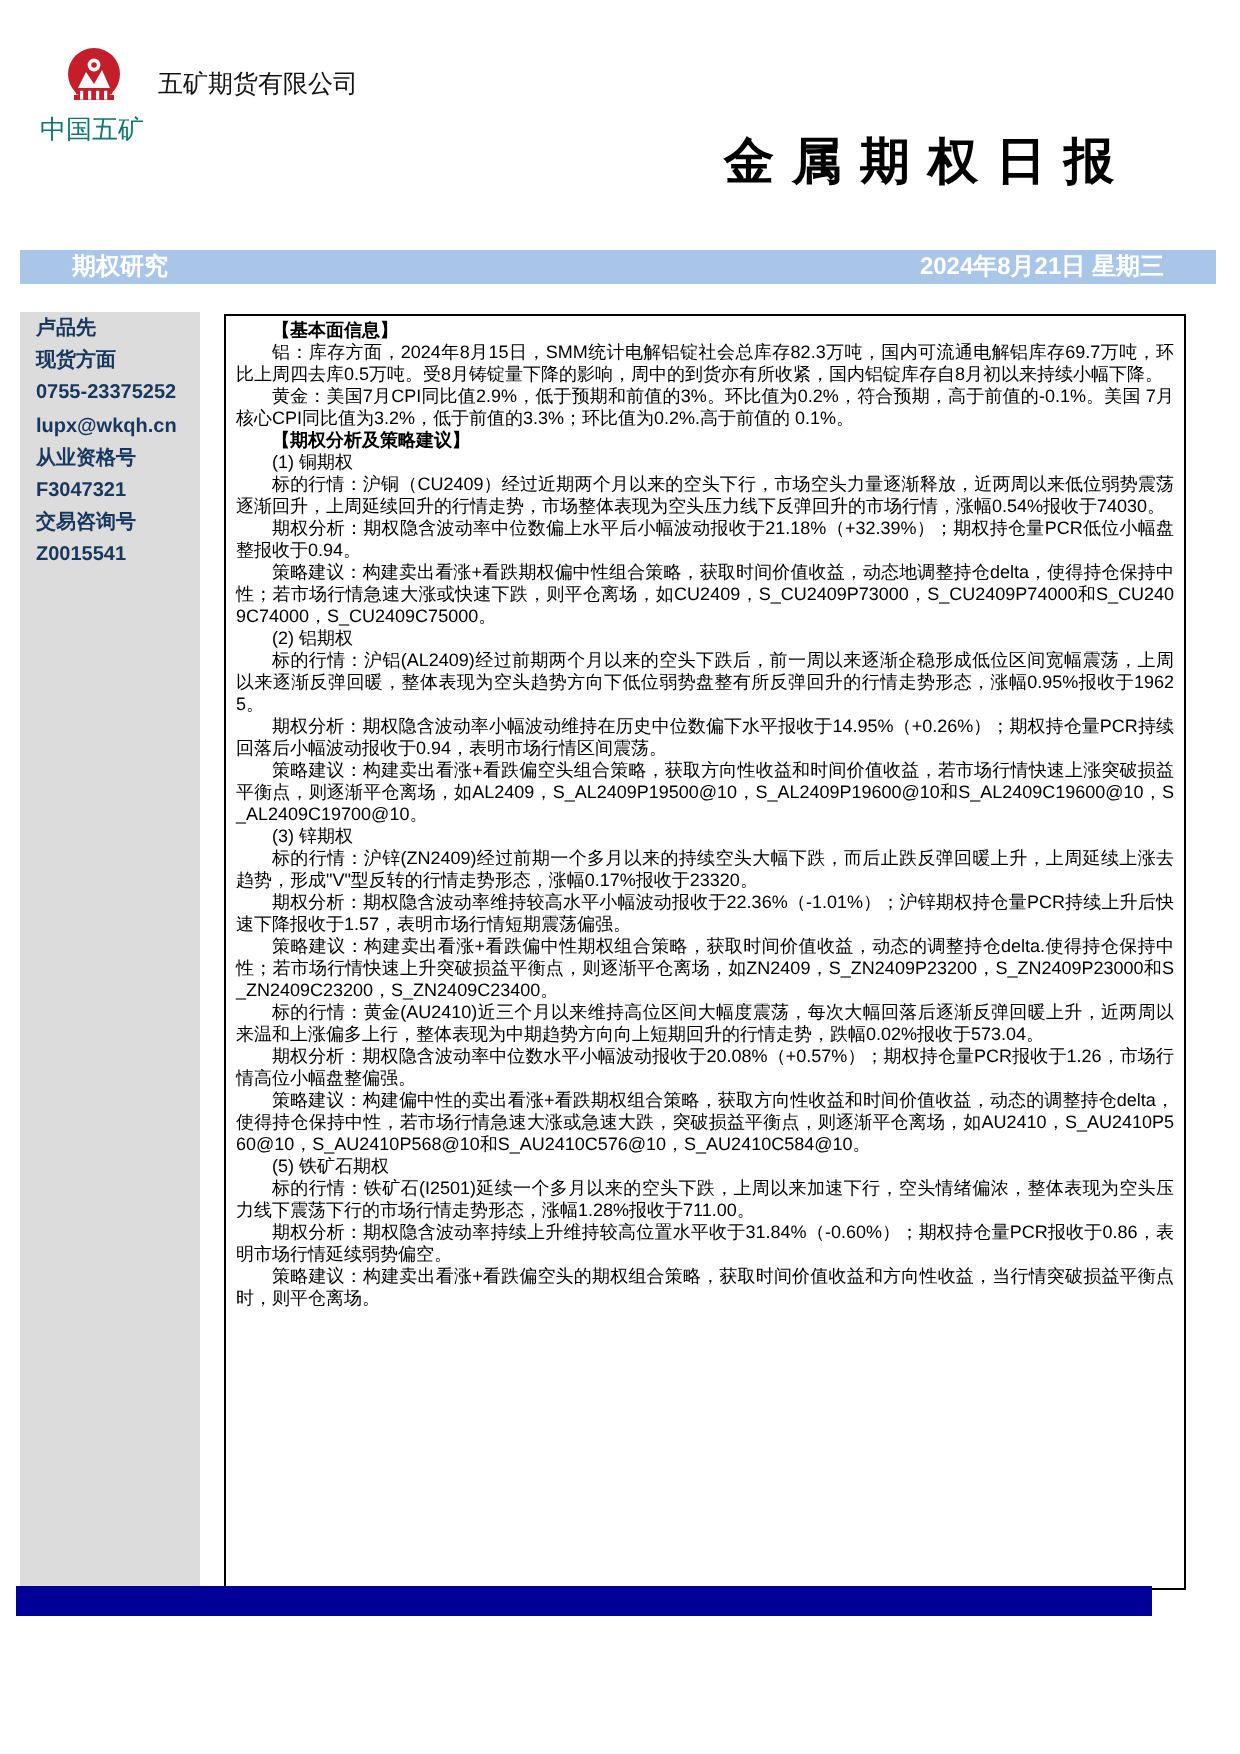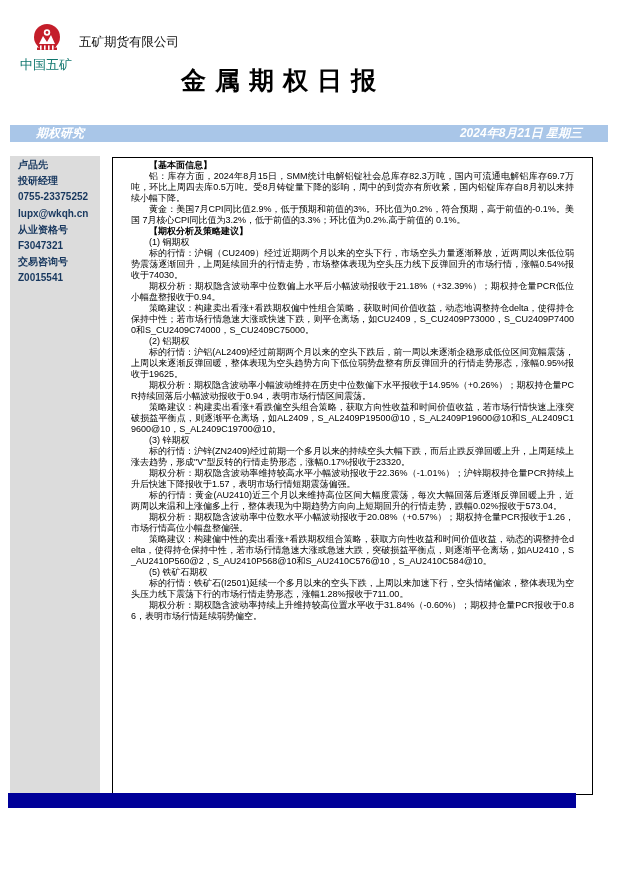--- a/index.html
+++ b/index.html
@@ -5,40 +5,40 @@
   html,body{margin:0;padding:0;background:#fff;}
   .page{position:relative;width:620px;height:877px;background:#fff;overflow:hidden;
         font-family:"Liberation Sans","DejaVu Sans",sans-serif;}
 
   
   .emblem{position:absolute;left:30px;top:22px;width:34px;height:34px;}
   .emblem svg{display:block;}
   .brand-short{position:absolute;left:6px;top:56px;width:80px;text-align:center;
                font-weight:normal;font-size:13px;color:#0f766e;}
   .company{position:absolute;left:79px;top:34px;font-weight:normal;font-size:12.5px;color:#111;}
-  .report-title{position:absolute;left:0;top:64px;width:566px;text-align:center;
+  .report-title{position:absolute;left:0;top:64px;width:566px;text-align:right;
                 font-family:"DejaVu Serif","Liberation Serif",serif;
                 font-weight:bold;font-size:25px;letter-spacing:9px;color:#000;}
 
   
   .band{position:absolute;left:10px;top:125px;width:598px;height:17px;background:#A9C6E8;
         display:flex;align-items:center;justify-content:space-between;
-        padding:0 26px;box-sizing:border-box;font-style:italic;}
+        padding:0 26px;box-sizing:border-box;}
   .band span{color:#fff;font-weight:bold;font-size:12px;}
 
   
   .sidebar{position:absolute;left:10px;top:156px;width:90px;height:637px;background:#DCDCDC;
            box-sizing:border-box;padding:1px 0 0 8px;}
   .sidebar div{font-size:10px;font-weight:bold;color:#17375E;line-height:16.2px;
                white-space:nowrap;}
 
   
   .content{position:absolute;left:112px;top:157px;width:481px;height:638px;
            border:1.5px solid #000;box-sizing:border-box;background:#fff;
-           padding:2px 18px;overflow:hidden;}
+           padding:2px 5px;overflow:hidden;}
   .content p{margin:0;font-size:9px;line-height:11px;color:#000;text-align:justify;
              text-indent:2em;word-break:break-all;}
   .sec-head{margin:0;font-size:9.5px;line-height:11px;font-weight:bold;color:#FF0000;}
   .sub-title{margin:0;font-size:9px;line-height:11px;color:#000;text-indent:0.3em;}
 
   
   .navy-bar{position:absolute;left:8px;top:793px;width:568px;height:15px;background:#000099;z-index:5;}
 </style>
 </head>
 <body>
@@ -63,21 +63,21 @@
   <div class="company">五矿期货有限公司</div>
   <div class="report-title">金属期权日报</div>
 
   <div class="band">
     <span>期权研究</span>
     <span>2024年8月21日 星期三</span>
   </div>
 
   <div class="sidebar">
     <div>卢品先</div>
-    <div>投研经理</div>
+    <div>现货方面</div>
     <div>0755-23375252</div>
     <div>lupx@wkqh.cn</div>
     <div>从业资格号</div>
     <div>F3047321</div>
     <div>交易咨询号</div>
     <div>Z0015541</div>
   </div>
 
   <div class="content">
     <p class="sec-head">【基本面信息】</p>
@@ -92,25 +92,27 @@
     <p>策略建议：构建卖出看涨+看跌期权偏中性组合策略，获取时间价值收益，动态地调整持仓delta，使得持仓保持中性；若市场行情急速大涨或快速下跌，则平仓离场，如CU2409，S_CU2409P73000，S_CU2409P74000和S_CU2409C74000，S_CU2409C75000。</p>
 
     <p class="sub-title">(2) 铝期权</p>
     <p>标的行情：沪铝(AL2409)经过前期两个月以来的空头下跌后，前一周以来逐渐企稳形成低位区间宽幅震荡，上周以来逐渐反弹回暖，整体表现为空头趋势方向下低位弱势盘整有所反弹回升的行情走势形态，涨幅0.95%报收于19625。</p>
     <p>期权分析：期权隐含波动率小幅波动维持在历史中位数偏下水平报收于14.95%（+0.26%）；期权持仓量PCR持续回落后小幅波动报收于0.94，表明市场行情区间震荡。</p>
     <p>策略建议：构建卖出看涨+看跌偏空头组合策略，获取方向性收益和时间价值收益，若市场行情快速上涨突破损益平衡点，则逐渐平仓离场，如AL2409，S_AL2409P19500@10，S_AL2409P19600@10和S_AL2409C19600@10，S_AL2409C19700@10。</p>
 
     <p class="sub-title">(3) 锌期权</p>
     <p>标的行情：沪锌(ZN2409)经过前期一个多月以来的持续空头大幅下跌，而后止跌反弹回暖上升，上周延续上涨去趋势，形成"V"型反转的行情走势形态，涨幅0.17%报收于23320。</p>
     <p>期权分析：期权隐含波动率维持较高水平小幅波动报收于22.36%（-1.01%）；沪锌期权持仓量PCR持续上升后快速下降报收于1.57，表明市场行情短期震荡偏强。</p>
+    <p>策略建议：构建卖出看涨+看跌偏中性期权组合策略，获取时间价值收益，动态的调整持仓delta.使得持仓保持中性；若市场行情快速上升突破损益平衡点，则逐渐平仓离场，如ZN2409，S_ZN2409P23200，S_ZN2409P23000和S_ZN2409C23200，S_ZN2409C23400。</p>
 
     <p>标的行情：黄金(AU2410)近三个月以来维持高位区间大幅度震荡，每次大幅回落后逐渐反弹回暖上升，近两周以来温和上涨偏多上行，整体表现为中期趋势方向向上短期回升的行情走势，跌幅0.02%报收于573.04。</p>
     <p>期权分析：期权隐含波动率中位数水平小幅波动报收于20.08%（+0.57%）；期权持仓量PCR报收于1.26，市场行情高位小幅盘整偏强。</p>
-    <p>策略建议：构建偏中性的卖出看涨+看跌期权组合策略，获取方向性收益和时间价值收益，动态的调整持仓delta，使得持仓保持中性，若市场行情急速大涨或急速大跌，突破损益平衡点，则逐渐平仓离场，如AU2410，S_AU2410P560@2，S_AU2410P568@10和S_AU2410C576@10，S_AU2410C584@10。</p>
+    <p>策略建议：构建偏中性的卖出看涨+看跌期权组合策略，获取方向性收益和时间价值收益，动态的调整持仓delta，使得持仓保持中性，若市场行情急速大涨或急速大跌，突破损益平衡点，则逐渐平仓离场，如AU2410，S_AU2410P560@10，S_AU2410P568@10和S_AU2410C576@10，S_AU2410C584@10。</p>
 
     <p class="sub-title">(5) 铁矿石期权</p>
     <p>标的行情：铁矿石(I2501)延续一个多月以来的空头下跌，上周以来加速下行，空头情绪偏浓，整体表现为空头压力线下震荡下行的市场行情走势形态，涨幅1.28%报收于711.00。</p>
     <p>期权分析：期权隐含波动率持续上升维持较高位置水平收于31.84%（-0.60%）；期权持仓量PCR报收于0.86，表明市场行情延续弱势偏空。</p>
+    <p>策略建议：构建卖出看涨+看跌偏空头的期权组合策略，获取时间价值收益和方向性收益，当行情突破损益平衡点时，则平仓离场。</p>
   </div>
 
   <div class="navy-bar"></div>
 
 </div>
 
 </body></html>

